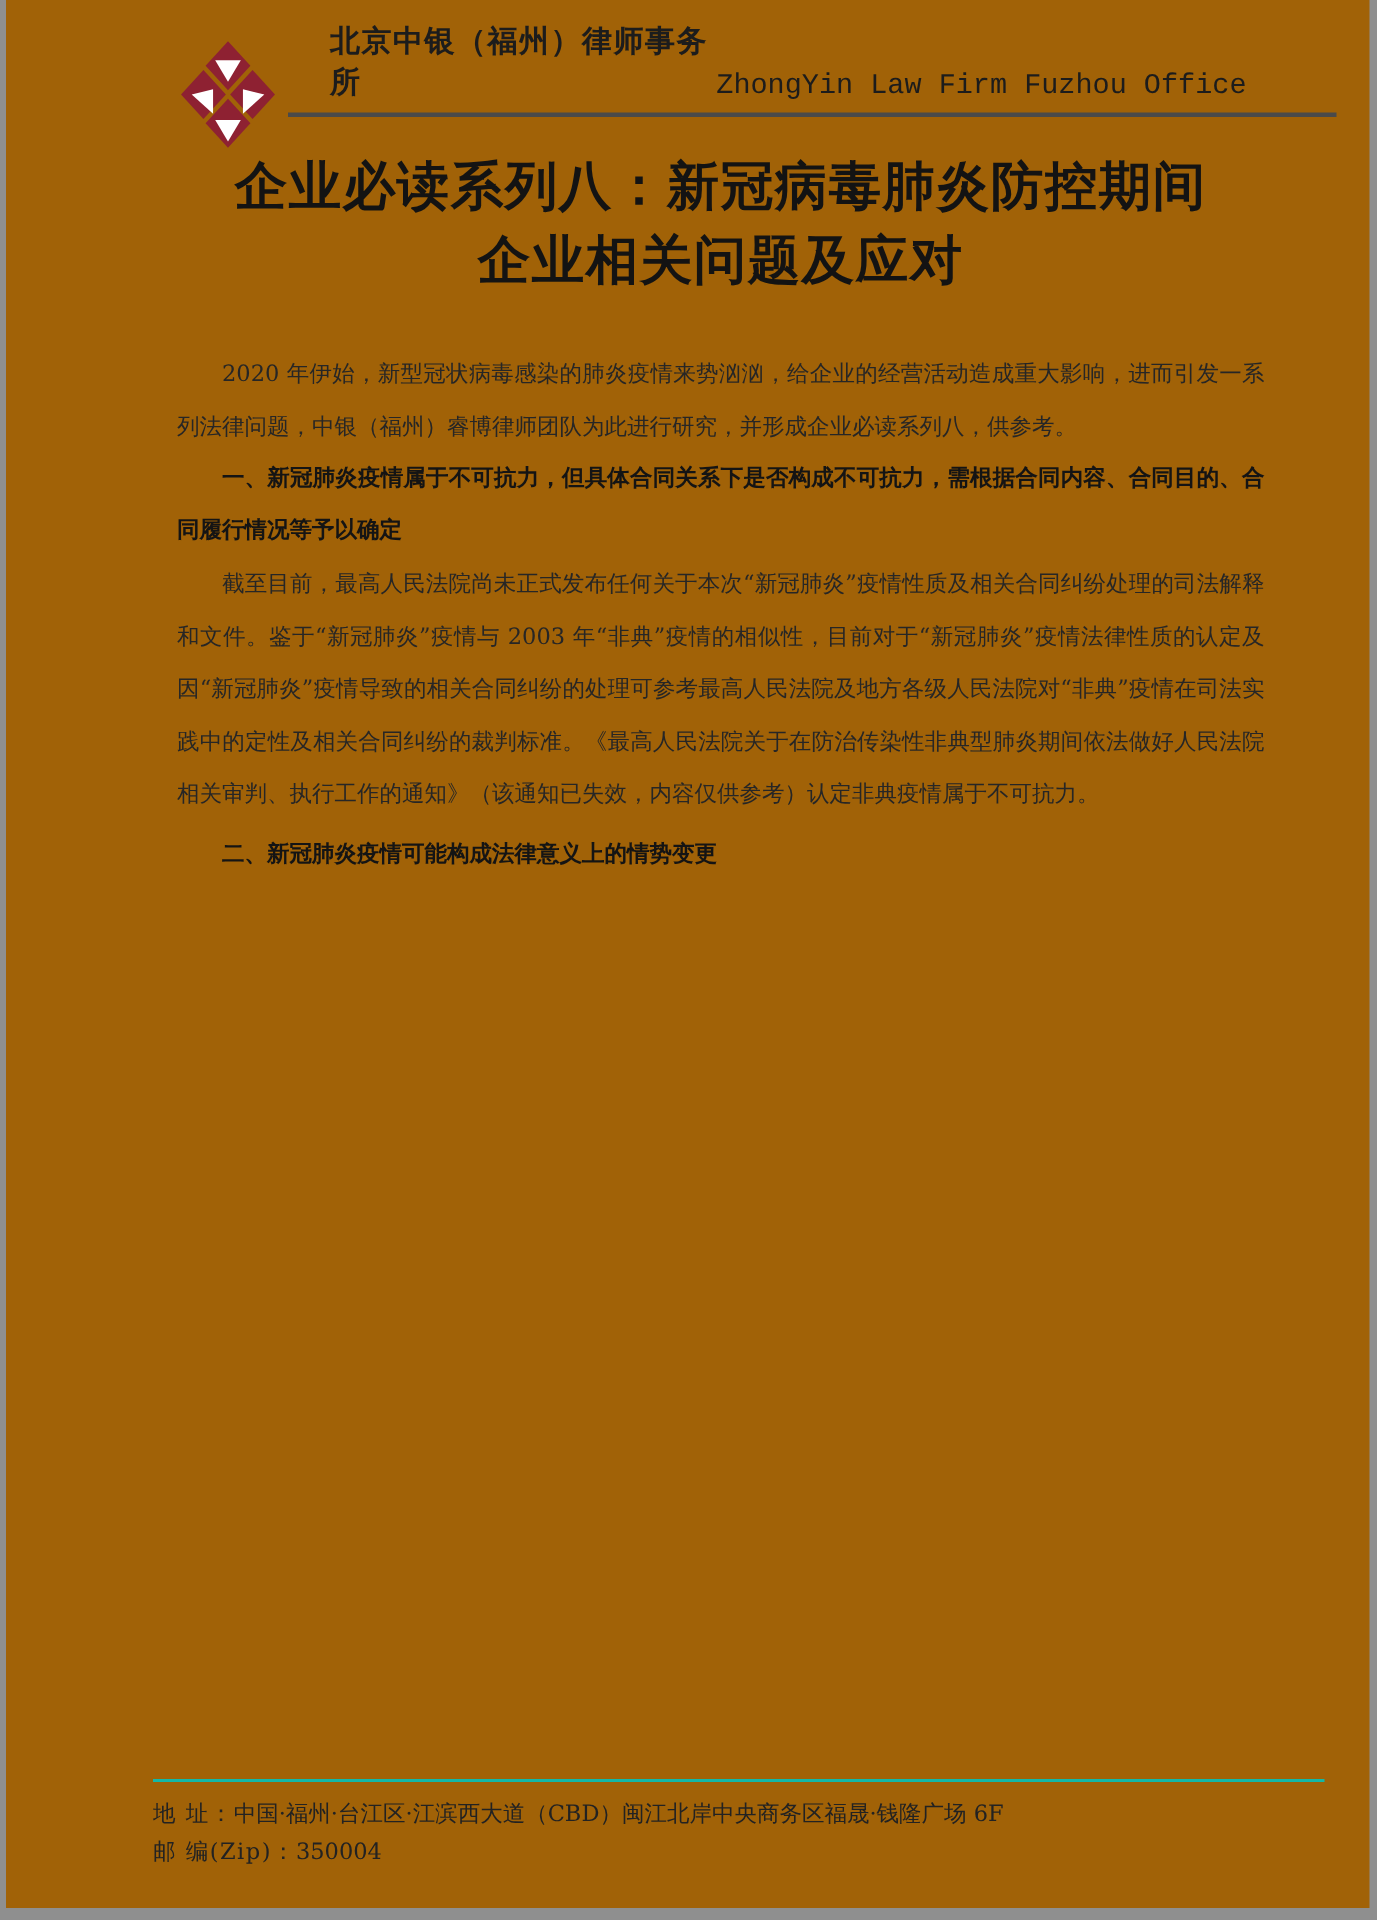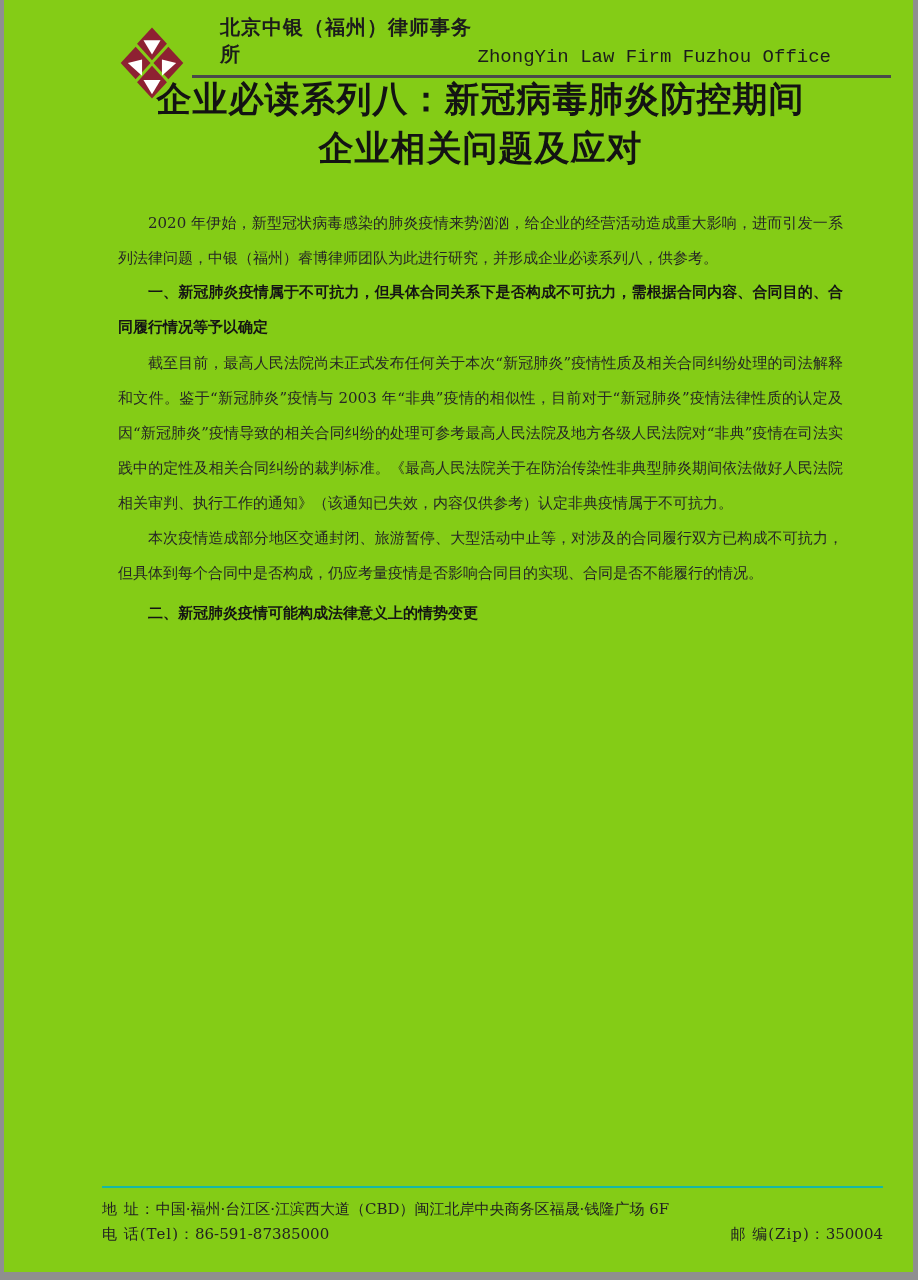--- a/index.html
+++ b/index.html
@@ -6,21 +6,21 @@
   body {
     width: 918px; height: 1280px;
     background: #8f8f8f;
     overflow: hidden;
     font-family: "DejaVu Serif", "Liberation Serif", serif;
   }
   .page {
     position: relative;
     width: 909px; height: 1272px;
     margin: 0 5px 8px 4px;
-    background: #84cc16;
+    background: #a16207;
     color: #232323;
   }
   
   .logo {
     position: absolute;
     left: 112px; top: 26px;
     width: 72px; height: 74px;
   }
   .header-line {
     position: absolute;
@@ -43,21 +43,21 @@
     margin-left: auto;
     margin-right: 60px;
     font-family: "Liberation Mono", "DejaVu Sans Mono", monospace;
     font-size: 19px;
     color: #1c1c1c;
     white-space: nowrap;
   }
   
   .doc-title {
     margin: 0 70px 0 114px;
-    padding-top: 74px;
+    padding-top: 100px;
     text-align: center;
     font-family: "Liberation Sans", "DejaVu Sans", sans-serif;
     font-size: 35px;
     font-weight: 700;
     line-height: 49px;
     letter-spacing: 1px;
     color: #131313;
   }
   .doc-title .t-line { display: block; }
   
@@ -66,21 +66,21 @@
     font-size: 15px;
     line-height: 35px;
     text-align: justify;
     color: #262626;
   }
   .para {
     margin: 0;
     text-indent: 2em;
   }
   .heading {
-    font-family: Liberation Mono, monospace;
+    font-family: Liberation Serif, serif;
     font-weight: 700;
     color: #141414;
   }
   .heading.h2 { margin-top: 6px; margin-bottom: 10px; }
   
   .footer {
     position: absolute;
     left: 98px; right: 30px; top: 1186px;
     border-top: 2px solid #14b8a6;
     padding-top: 9px;
@@ -118,27 +118,25 @@
 
   <h1 class="doc-title">
     <span class="t-line">企业必读系列八：新冠病毒肺炎防控期间</span>
     <span class="t-line">企业相关问题及应对</span>
   </h1>
 
   <div class="body">
     <p class="para">2020 年伊始，新型冠状病毒感染的肺炎疫情来势汹汹，给企业的经营活动造成重大影响，进而引发一系列法律问题，中银（福州）睿博律师团队为此进行研究，并形成企业必读系列八，供参考。</p>
     <p class="para heading">一、新冠肺炎疫情属于不可抗力，但具体合同关系下是否构成不可抗力，需根据合同内容、合同目的、合同履行情况等予以确定</p>
     <p class="para">截至目前，最高人民法院尚未正式发布任何关于本次“新冠肺炎”疫情性质及相关合同纠纷处理的司法解释和文件。鉴于“新冠肺炎”疫情与 2003 年“非典”疫情的相似性，目前对于“新冠肺炎”疫情法律性质的认定及因“新冠肺炎”疫情导致的相关合同纠纷的处理可参考最高人民法院及地方各级人民法院对“非典”疫情在司法实践中的定性及相关合同纠纷的裁判标准。《最高人民法院关于在防治传染性非典型肺炎期间依法做好人民法院相关审判、执行工作的通知》（该通知已失效，内容仅供参考）认定非典疫情属于不可抗力。</p>
-    <p class="para">本次疫情造成部分地区交通封闭、旅游暂停、大型活动中止等，对涉及的合同履行双方已构成不可抗力，但具体到每个合同中是否构成，仍应考量疫情是否影响合同目的实现、合同是否不能履行的情况。</p>
     <p class="para heading h2">二、新冠肺炎疫情可能构成法律意义上的情势变更</p>
   </div>
 
   <div class="footer">
     <div class="f-row">
       <span class="f-label">地 址：</span><span>中国·福州·台江区·江滨西大道（CBD）闽江北岸中央商务区福晟·钱隆广场 6F</span>
     </div>
     <div class="f-row f-split">
-      <span><span class="f-label">电 话(Tel)：</span><span>86-591-87385000</span></span>
       <span><span class="f-label">邮 编(Zip)：</span><span>350004</span></span>
     </div>
   </div>
 
 </div>
 
 </body></html>

